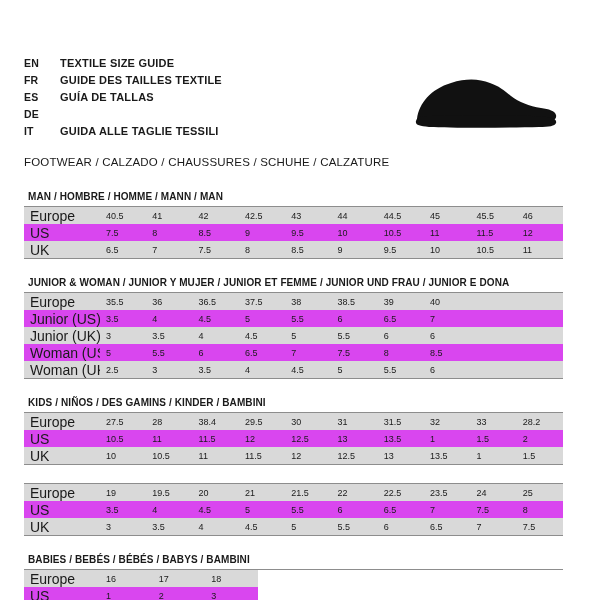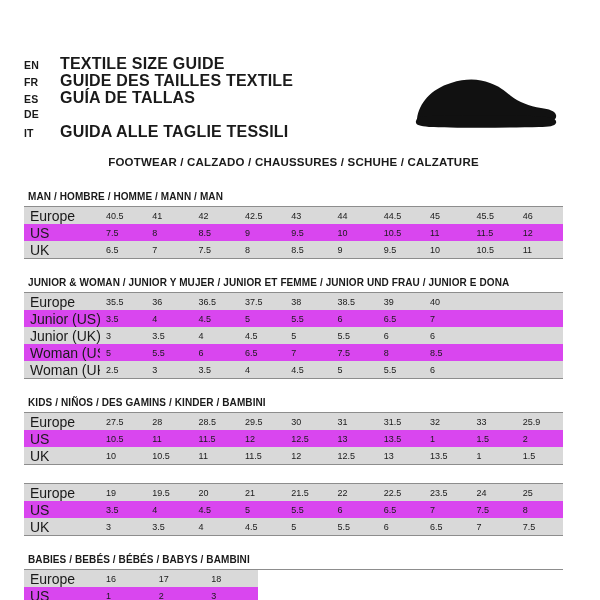--- a/index.html
+++ b/index.html
@@ -32,40 +32,39 @@
     height: 17px;
     line-height: 17px;
   }
   .lang-code {
     width: 36px;
     font-size: 10.5px;
     font-weight: bold;
     letter-spacing: 0.2px;
   }
   .lang-title {
-    font-size: 16px;
+    font-size: 11px;
     font-weight: bold;
     letter-spacing: 0.2px;
   }
 
   .shoe-wrap {
     position: absolute;
     top: 14px;
     right: 4px;
     width: 200px;
     height: 72px;
   }
   .shoe-wrap svg { display: block; }
 
   .section-title {
     margin-top: 16px;
     font-size: 11.5px;
-    font-weight: bold;
+    font-weight: normal;
     letter-spacing: 0.2px;
-    text-align: center;
   }
 
   
   .block { margin-top: 18px; }
   .block.first { margin-top: 36px; }
 
   .block-label {
     font-size: 10px;
     font-weight: bold;
     padding: 0 0 4px 4px;
@@ -311,28 +310,28 @@
           <col class="c">
           <col class="c">
           <col class="c">
           <col class="c">
         </colgroup>
       <tbody>
         <tr class="shaded">
           <td class="rowhead">Europe</td>
           <td>27.5</td>
           <td>28</td>
-          <td>28.5</td>
+          <td>38.4</td>
           <td>29.5</td>
           <td>30</td>
           <td>31</td>
           <td>31.5</td>
           <td>32</td>
           <td>33</td>
-          <td>25.9</td>
+          <td>28.2</td>
         </tr>
         <tr class="plain">
           <td class="rowhead">US</td>
           <td>10.5</td>
           <td>11</td>
           <td>11.5</td>
           <td>12</td>
           <td>12.5</td>
           <td>13</td>
           <td>13.5</td>

